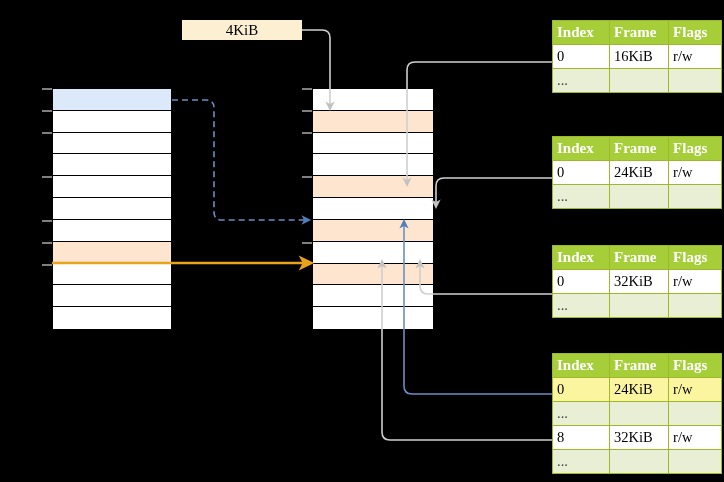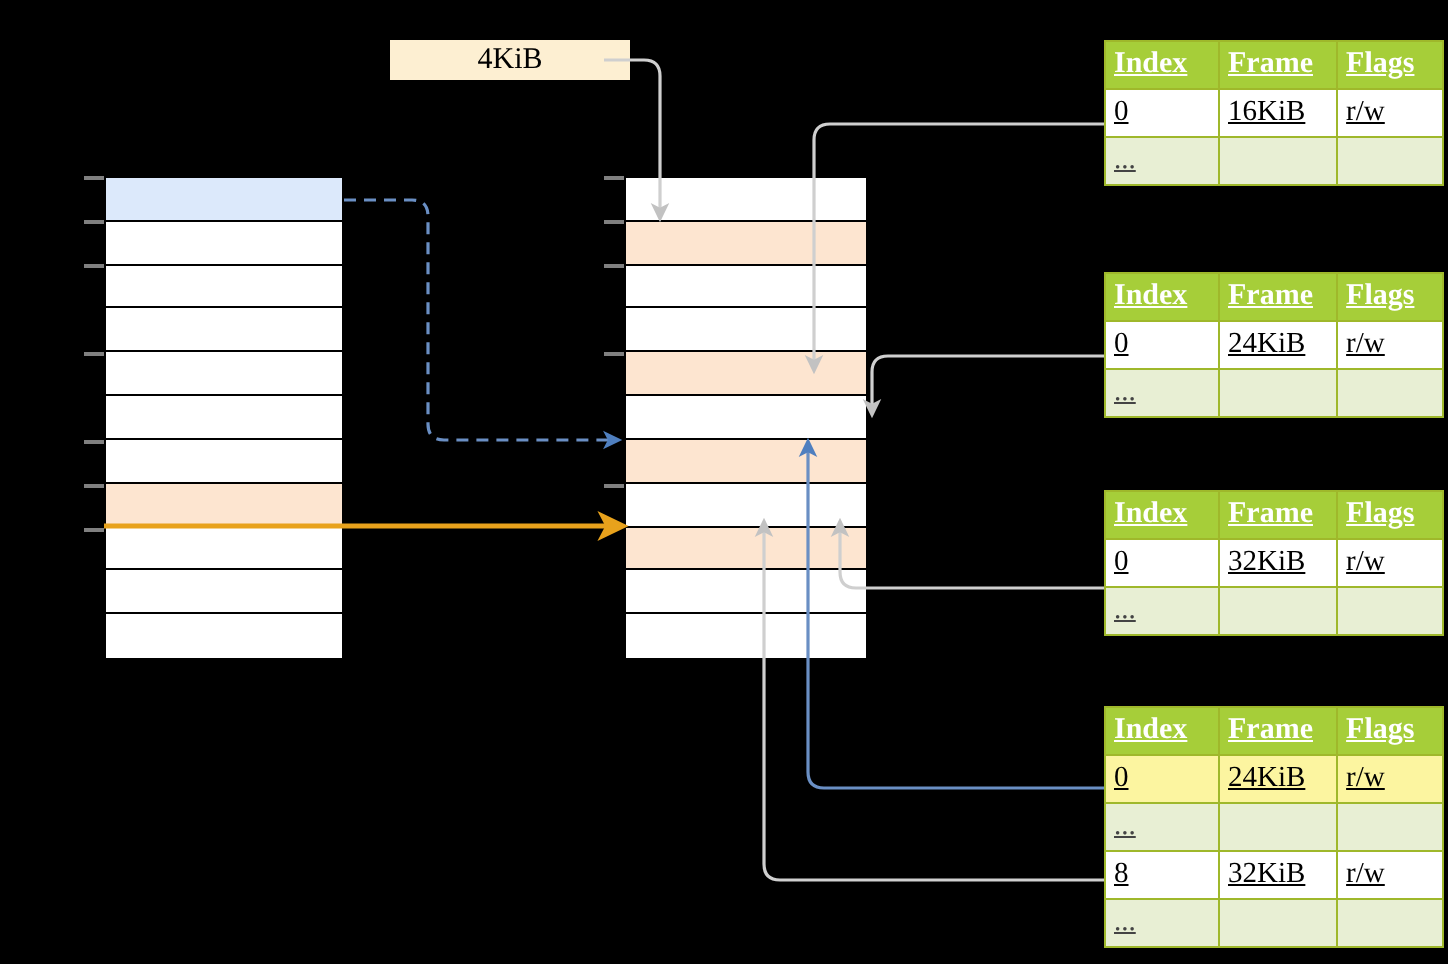--- a/index.html
+++ b/index.html
@@ -49,21 +49,20 @@
   .ptable th, .ptable td {
     border: 1px solid #9fb82b;
     padding: 1px 4px;
     height: 24px;
     box-sizing: border-box;
     text-align: left;
     font-weight: normal;
     color: #000000;
     white-space: nowrap;
     overflow: hidden;
-    text-decoration: underline;
   }
   .ptable th {
     background: #a6ce39;
     color: #ffffff;
     font-weight: bold;
     font-size: 15px;
   }
   .ptable td.dim { background: #e8efd4; color: #444; }
   .ptable td.hl  { background: #fcf5a0; }
   .ptable col.c-index { width: 56px; }
@@ -87,21 +86,21 @@
     left: 0; top: 0;
     width: 724px; height: 482px;
     pointer-events: none;
   }
 </style>
 </head>
 <body>
 
 <div id="page">
 
-  <div class="label-box" id="label-4kib" style="left:182px; top:20px; width:120px;margin-left:13px;">4KiB</div>
+  <div class="label-box" id="label-4kib" style="left:182px; top:20px; width:120px;">4KiB</div>
 
   <div class="col" id="col-virtual" style="left:52px; top:88px; width:120px; height:242px;">
       <div class="cell blue" style="height: 21.8182px;"></div>
       <div class="cell" style="height: 21.8182px;"></div>
       <div class="cell" style="height: 21.8182px;"></div>
       <div class="cell" style="height: 21.8182px;"></div>
       <div class="cell" style="height: 21.8182px;"></div>
       <div class="cell" style="height: 21.8182px;"></div>
       <div class="cell" style="height: 21.8182px;"></div>
       <div class="cell peach" style="height: 21.8182px;"></div>

